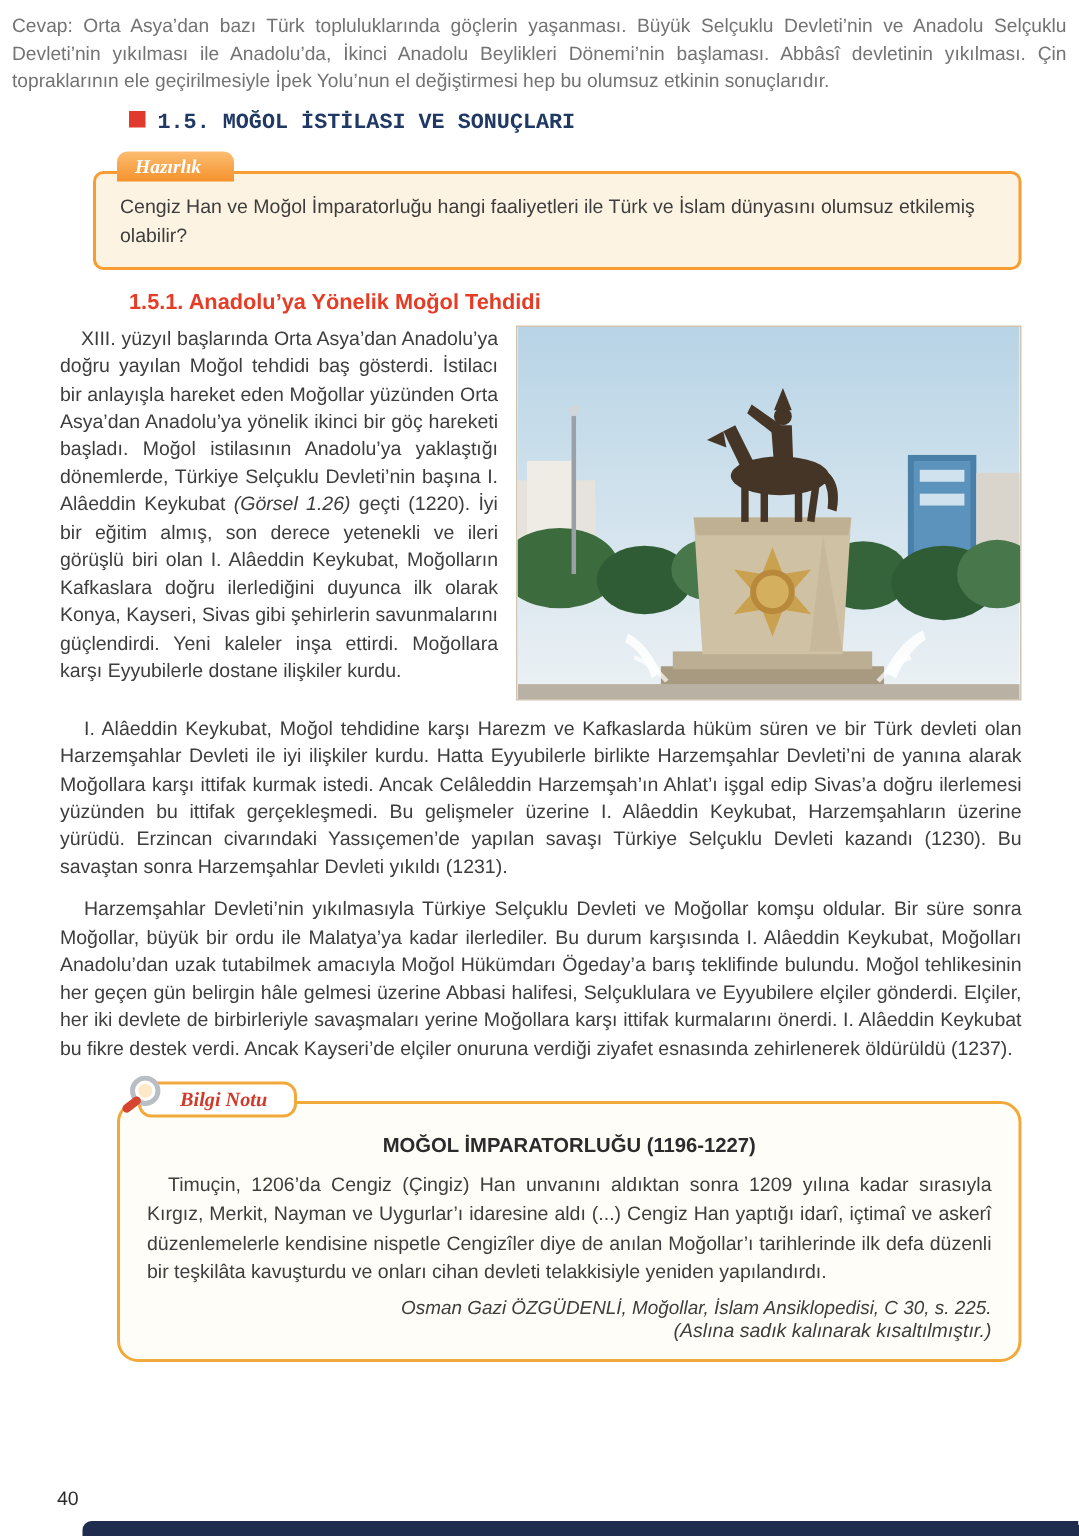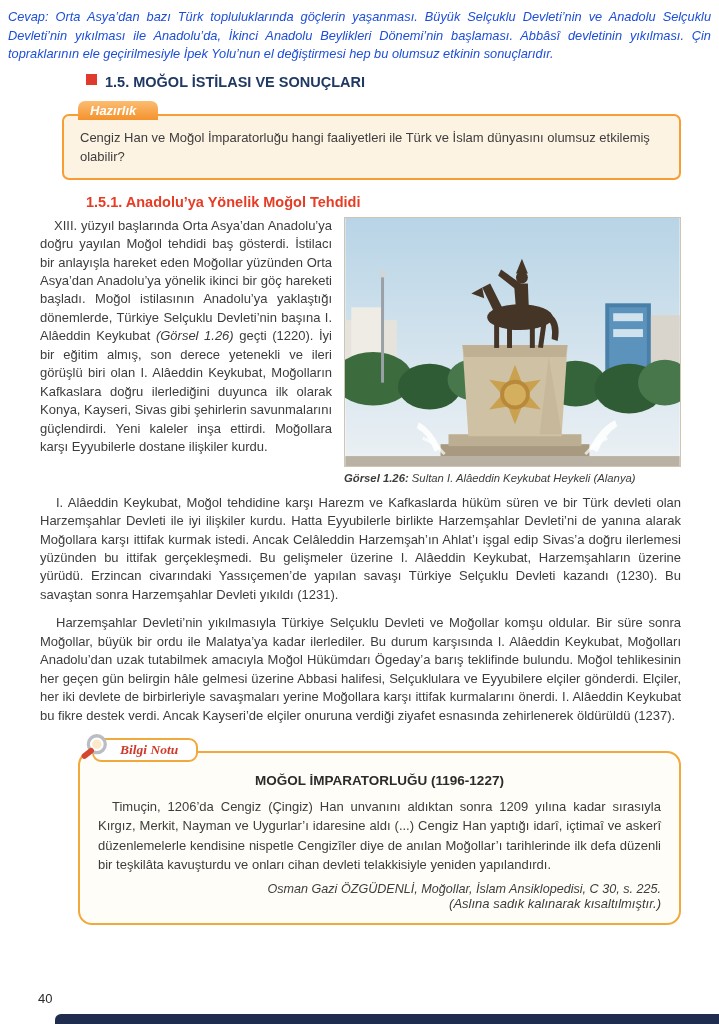--- a/index.html
+++ b/index.html
@@ -6,31 +6,31 @@
   html,body { width:719px; height:1024px; }
   body {
     background:#ffffff;
     font-family:"Liberation Sans", sans-serif;
     color:#3d3d3d;
     position:relative;
     overflow:hidden;
   }
   .answer-text {
     padding:8px 8px 0 8px;
-    color:#1d4ed8;
+    color:#737373;
     font-size:12.8px;
     line-height:1.45;
     text-align:justify;
-    font-style:italic;
   }
   .section-header {
     margin:10px 38px 0 86px;
     display:flex;
     align-items:flex-start;
     gap:8px;
+    font-family:Liberation Mono, monospace;
   }
   .section-bullet {
     width:11px; height:11px;
     background:#e03a2f;
     flex:none;
   }
   .section-title {
     font-weight:bold;
     font-size:14.5px;
     color:#1f3864;
@@ -41,21 +41,21 @@
     border:2px solid #f79d33;
     background:#fdf3e2;
     border-radius:7px;
     padding:12px 16px 11px 16px;
   }
   .hazirlik-tab {
     position:absolute;
     top:-15px; left:14px;
     background:linear-gradient(#fbbd72, #f5922c);
     color:#ffffff;
-    font-family:Liberation Sans, sans-serif;
+    font-family:Liberation Serif, serif;
     font-style:italic;
     font-weight:bold;
     font-size:13px;
     padding:2px 22px 2px 12px;
     border-radius:7px 7px 0 0;
   }
   .hazirlik-question {
     font-size:13px;
     line-height:1.5;
   }
@@ -242,21 +242,20 @@
         </g>
 
         <path d="M96 232 Q86 212 74 206 L72 212 Q84 218 90 236 Z" fill="#ffffff" opacity="0.85"></path>
         <path d="M246 232 Q258 210 272 204 L274 210 Q262 218 254 236 Z" fill="#ffffff" opacity="0.85"></path>
         <path d="M100 238 Q90 226 78 222" stroke="#ffffff" stroke-width="3" fill="none" opacity="0.7"></path>
         <path d="M242 238 Q252 226 264 222" stroke="#ffffff" stroke-width="3" fill="none" opacity="0.7"></path>
 
         <rect x="0" y="240" width="337" height="10" fill="#b9b2a4"></rect>
       </svg>
     </div>
-    <figcaption class="figure-caption"><span class="cap-label">Görsel 1.26:</span><span> Sultan I. Alâeddin Keykubat Heykeli (Alanya)</span></figcaption>
   </figure>
 </div>
 
 <p class="body-par">I. Alâeddin Keykubat, Moğol tehdidine karşı Harezm ve Kafkaslarda hüküm süren ve bir Türk devleti olan Harzemşahlar Devleti ile iyi ilişkiler kurdu. Hatta Eyyubilerle birlikte Harzemşahlar Devleti’ni de yanına alarak Moğollara karşı ittifak kurmak istedi. Ancak Celâleddin Harzemşah’ın Ahlat’ı işgal edip Sivas’a doğru ilerlemesi yüzünden bu ittifak gerçekleşmedi. Bu gelişmeler üzerine I. Alâeddin Keykubat, Harzemşahların üzerine yürüdü. Erzincan civarındaki Yassıçemen’de yapılan savaşı Türkiye Selçuklu Devleti kazandı (1230). Bu savaştan sonra Harzemşahlar Devleti yıkıldı (1231).</p>
 <p class="body-par">Harzemşahlar Devleti’nin yıkılmasıyla Türkiye Selçuklu Devleti ve Moğollar komşu oldular. Bir süre sonra Moğollar, büyük bir ordu ile Malatya’ya kadar ilerlediler. Bu durum karşısında I. Alâeddin Keykubat, Moğolları Anadolu’dan uzak tutabilmek amacıyla Moğol Hükümdarı Ögeday’a barış teklifinde bulundu. Moğol tehlikesinin her geçen gün belirgin hâle gelmesi üzerine Abbasi halifesi, Selçuklulara ve Eyyubilere elçiler gönderdi. Elçiler, her iki devlete de birbirleriyle savaşmaları yerine Moğollara karşı ittifak kurmalarını önerdi. I. Alâeddin Keykubat bu fikre destek verdi. Ancak Kayseri’de elçiler onuruna verdiği ziyafet esnasında zehirlenerek öldürüldü (1237).</p>
 
 <div class="bilgi-box">
   <span class="bilgi-tab">
     <span class="magnifier">
       <svg viewBox="0 0 34 34" width="32" height="32">

